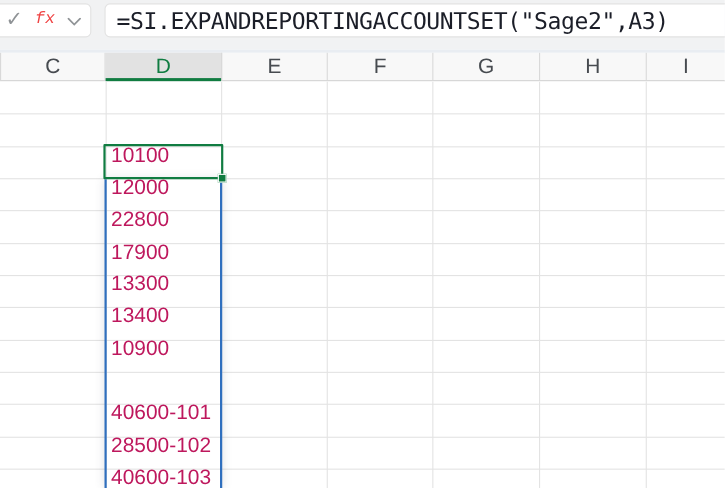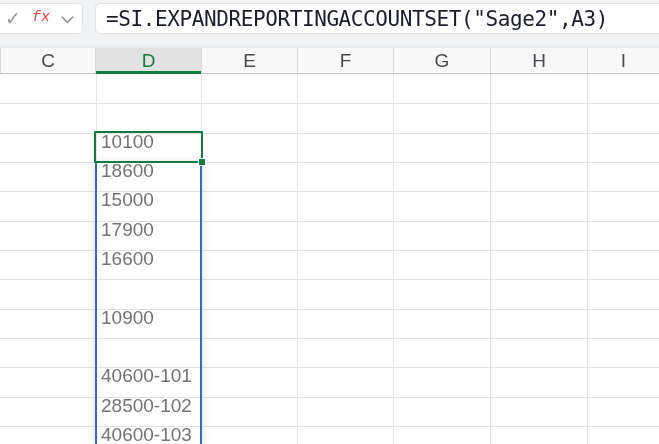--- a/index.html
+++ b/index.html
@@ -64,21 +64,21 @@
   
   .grid {
     position:absolute; left:0; top:74px; width:659px; height:370px;
     background:#fff; overflow:hidden;
   }
   .hline { position:absolute; left:0; right:0; height:1px; background:#e3e3e3; }
   .vline { position:absolute; top:0; bottom:0; width:1px; background:#e3e3e3; }
 
   .cell-d {
     position:absolute; left:96px; width:105px; height:18px;
-    padding-left:5px; font-size:19px; color:#737373;
+    padding-left:5px; font-size:19px; color:#be185d;
     display:flex; align-items:center; background:transparent;
     white-space:nowrap; overflow:visible; z-index:3; cursor:cell;
   }
 
   .spill-border {
     position:absolute; left:95px; top:89px; width:107px; height:281px;
     border-left:2px solid #2F6FBE; border-right:2px solid #2F6FBE;
     box-shadow:0 0 9px rgba(60,70,90,0.18);
     z-index:2; pointer-events:none;
   }
@@ -139,24 +139,25 @@
     <div class="hline" style="top:205.33px"></div>
     <div class="hline" style="top:234.67px"></div>
     <div class="hline" style="top:264px"></div>
     <div class="hline" style="top:293.33px"></div>
     <div class="hline" style="top:322.67px"></div>
     <div class="hline" style="top:352px"></div>
 
     <div class="spill-border"></div>
 
     <div class="cell-d" style="top:58.67px">10100</div>
-    <div class="cell-d" style="top:88px">18600</div>
-    <div class="cell-d" style="top:117.33px">15000</div>
+    <div class="cell-d" style="top:88px">12000</div>
+    <div class="cell-d" style="top:117.33px">22800</div>
     <div class="cell-d" style="top:146.67px">17900</div>
-    <div class="cell-d" style="top:176px">16600</div>
+    <div class="cell-d" style="top:176px">13300</div>
+    <div class="cell-d" style="top:205.33px">13400</div>
     <div class="cell-d" style="top:234.67px">10900</div>
     <div class="cell-d" style="top:293.33px">40600-101</div>
     <div class="cell-d" style="top:322.67px">28500-102</div>
     <div class="cell-d" style="top:352px">40600-103</div>
 
     <div class="active-cell">
       <div class="fill-handle"></div>
     </div>
   </div>
 

